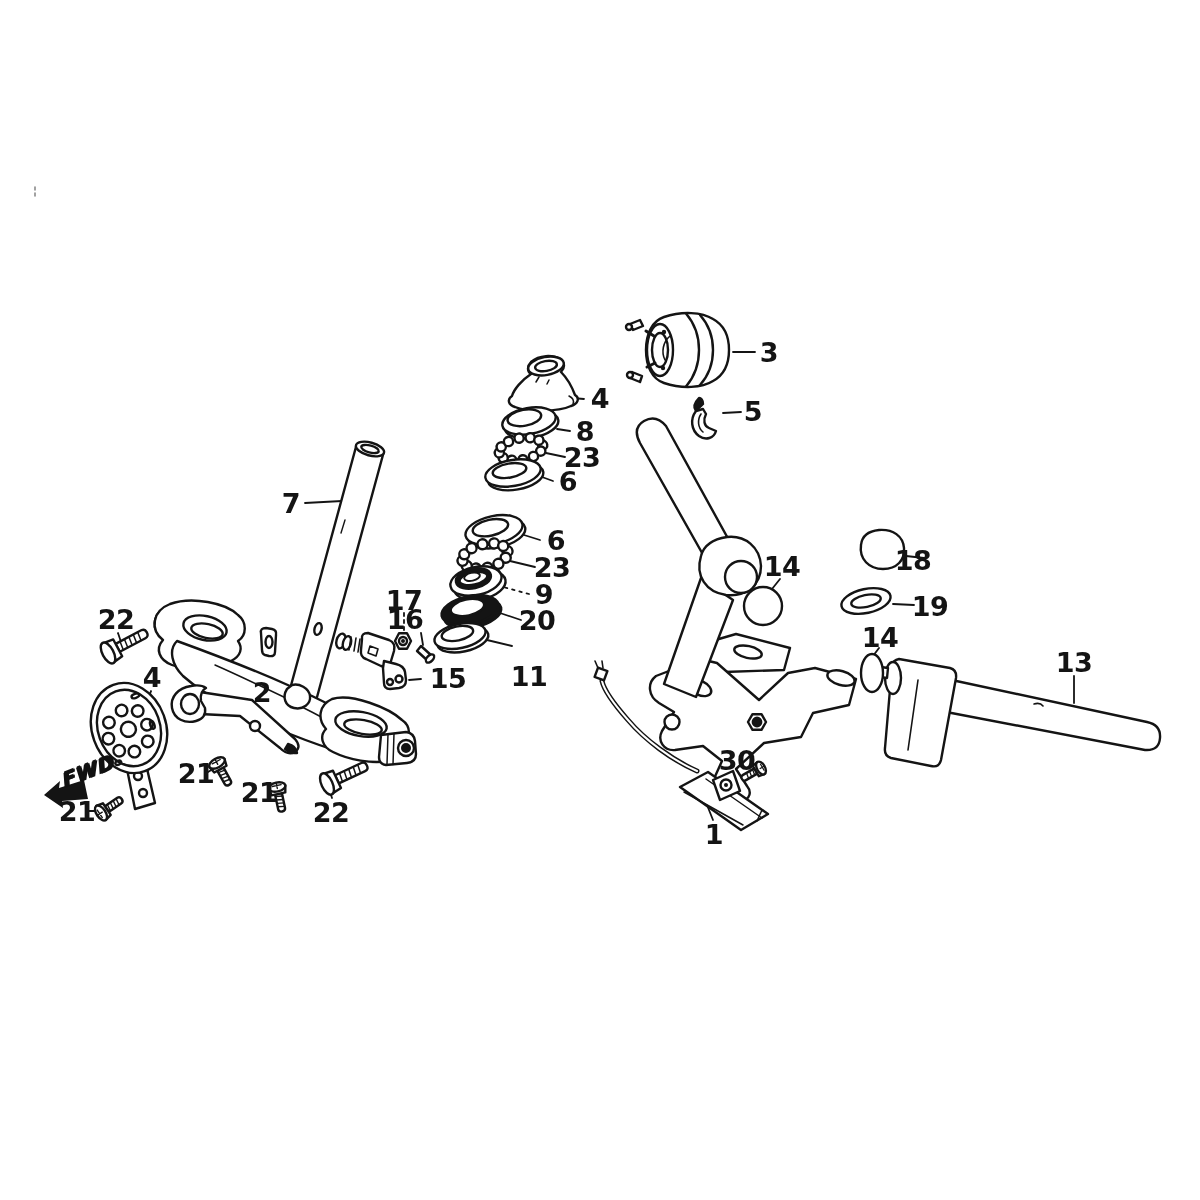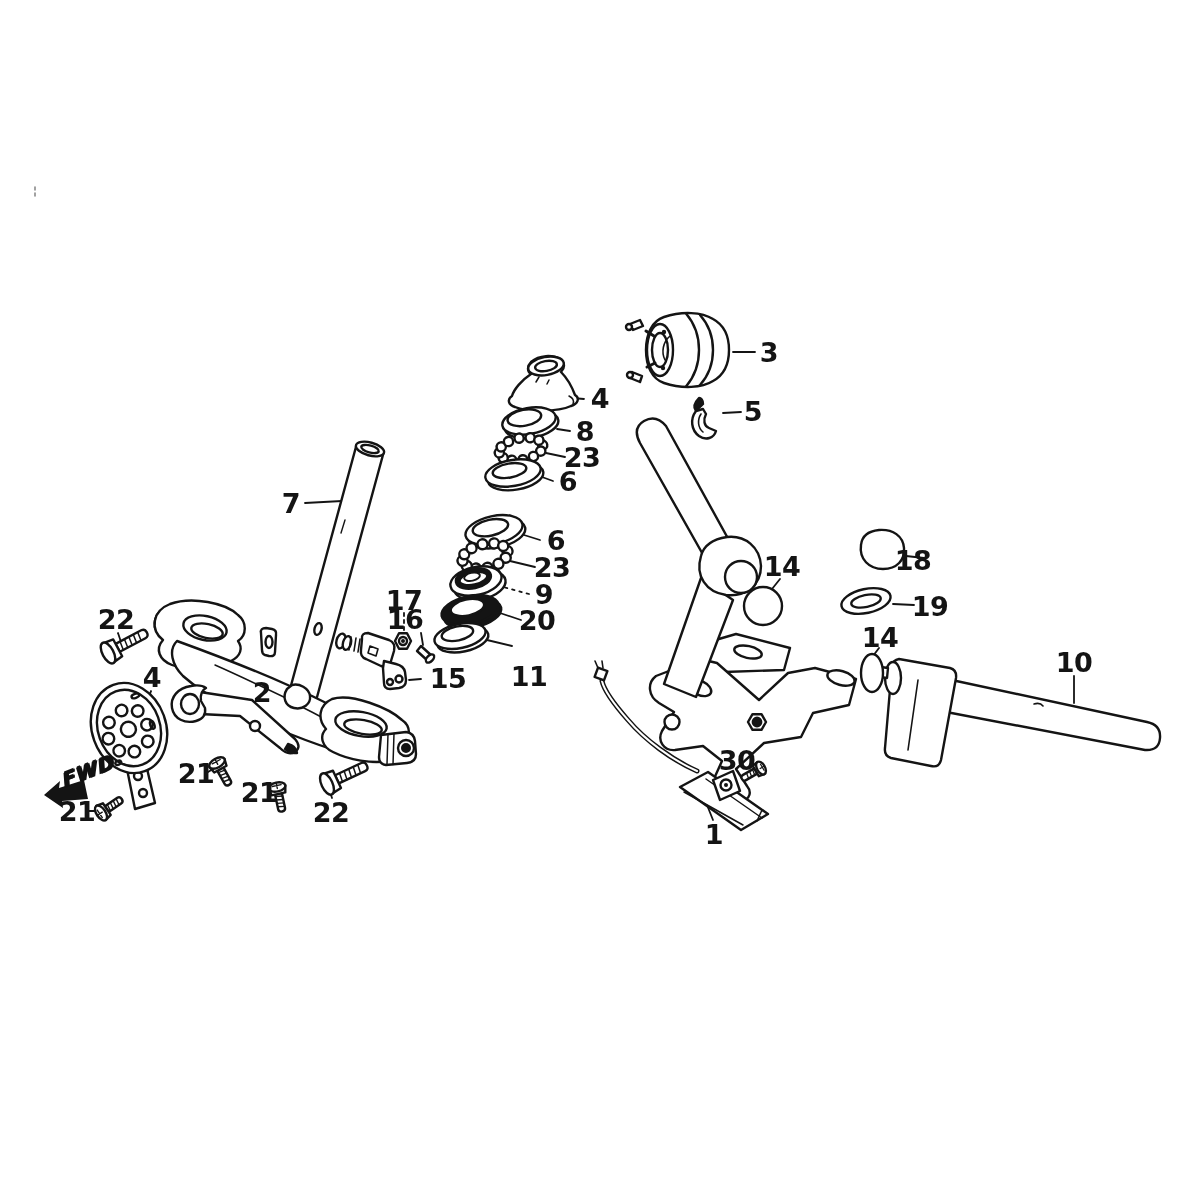--- a/index.html
+++ b/index.html
@@ -362,21 +362,21 @@
 <div class="callout" style="left:529px;top:676px">11</div>
 <div class="callout" style="left:404px;top:600px">17</div>
 <div class="callout" style="left:405px;top:619px">16</div>
 <div class="callout" style="left:448px;top:678px">15</div>
 <div class="callout" style="left:769px;top:352px">3</div>
 <div class="callout" style="left:753px;top:411px">5</div>
 <div class="callout" style="left:913px;top:560px">18</div>
 <div class="callout" style="left:930px;top:606px">19</div>
 <div class="callout" style="left:782px;top:566px">14</div>
 <div class="callout" style="left:880px;top:637px">14</div>
-<div class="callout" style="left:1074px;top:662px">10</div>
+<div class="callout" style="left:1074px;top:662px">13</div>
 <div class="callout" style="left:737px;top:760px">30</div>
 <div class="callout" style="left:714px;top:834px">1</div>
 <div class="callout" style="left:152px;top:677px">4</div>
 <div class="callout" style="left:262px;top:692px">2</div>
 <div class="callout" style="left:116px;top:619px">22</div>
 <div class="callout" style="left:331px;top:812px">22</div>
 <div class="callout" style="left:77px;top:811px">21</div>
 <div class="callout" style="left:196px;top:773px">21</div>
 <div class="callout" style="left:259px;top:792px">21</div>
 

